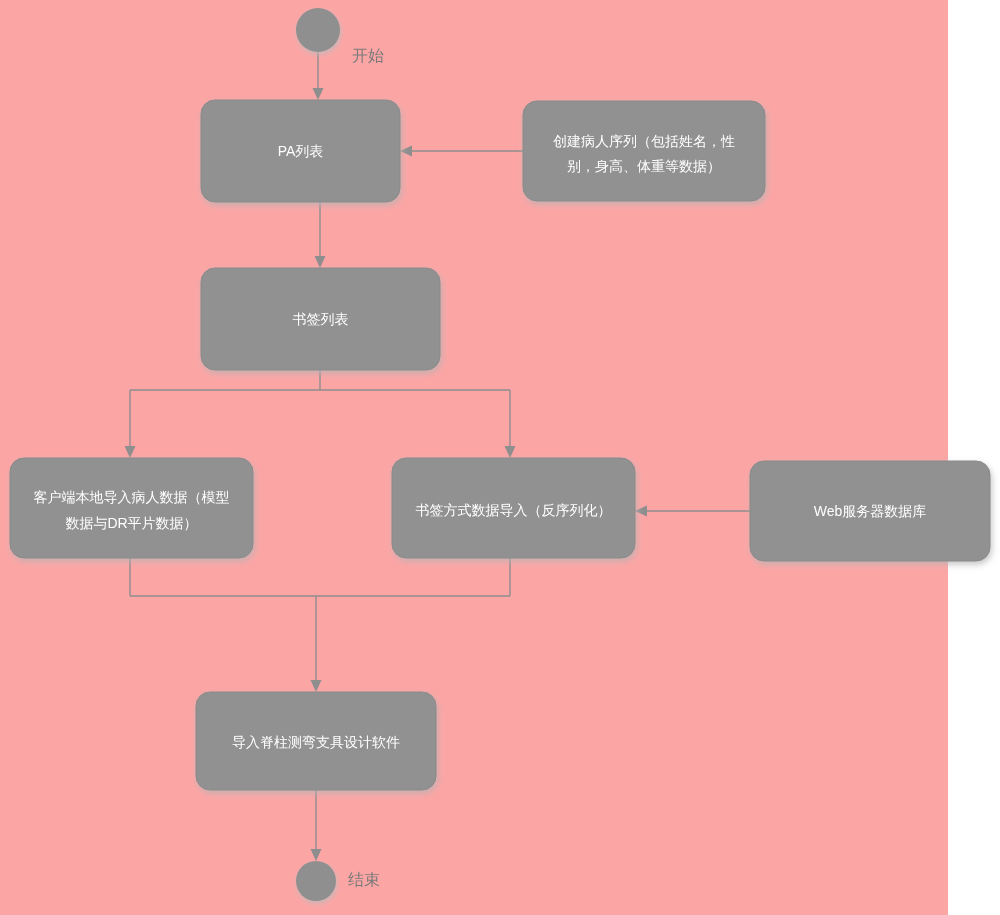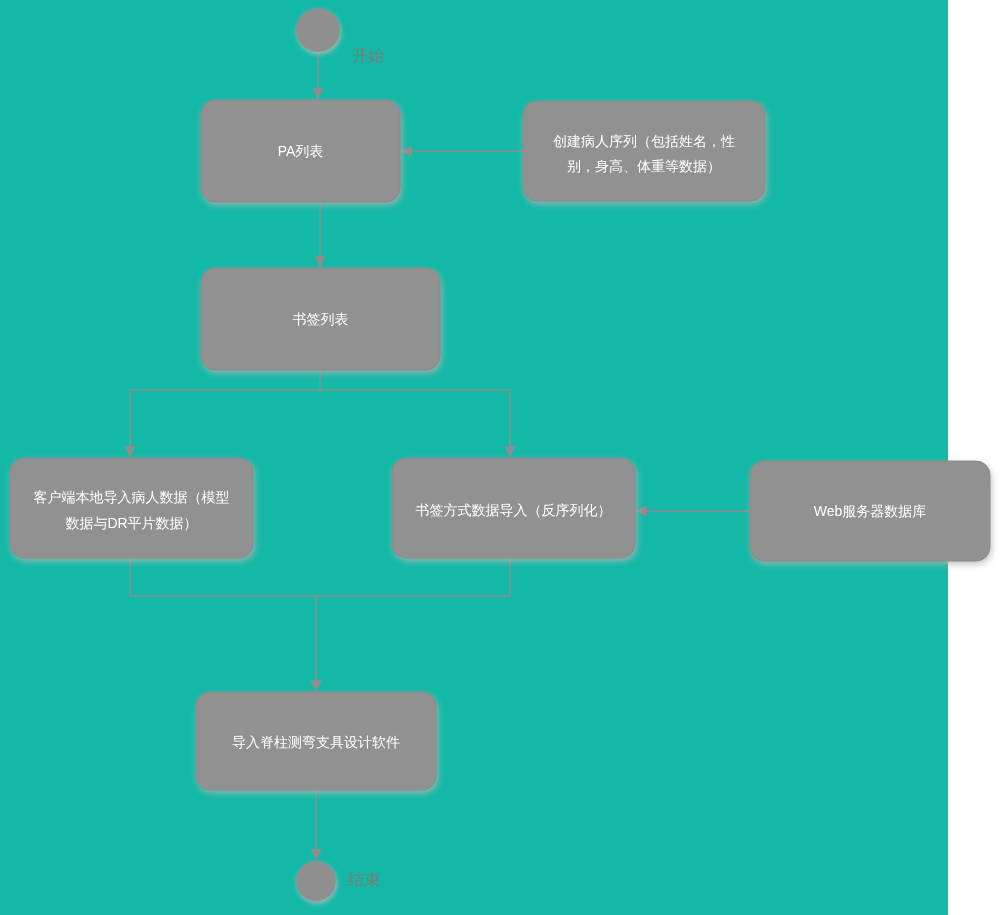--- a/index.html
+++ b/index.html
@@ -10,21 +10,21 @@
   body {
     width: 1000px;
     height: 915px;
     font-family: "Liberation Sans", "DejaVu Sans", sans-serif;
     overflow: hidden;
   }
   #flowchart-root {
     position: relative;
     width: 948px;
     height: 915px;
-    background: #14b8a6;
+    background: #fca5a5;
   }
   svg.chart-layer {
     position: absolute;
     top: 0;
     left: 0;
     width: 1000px;
     height: 915px;
     display: block;
   }
   .node-box {

